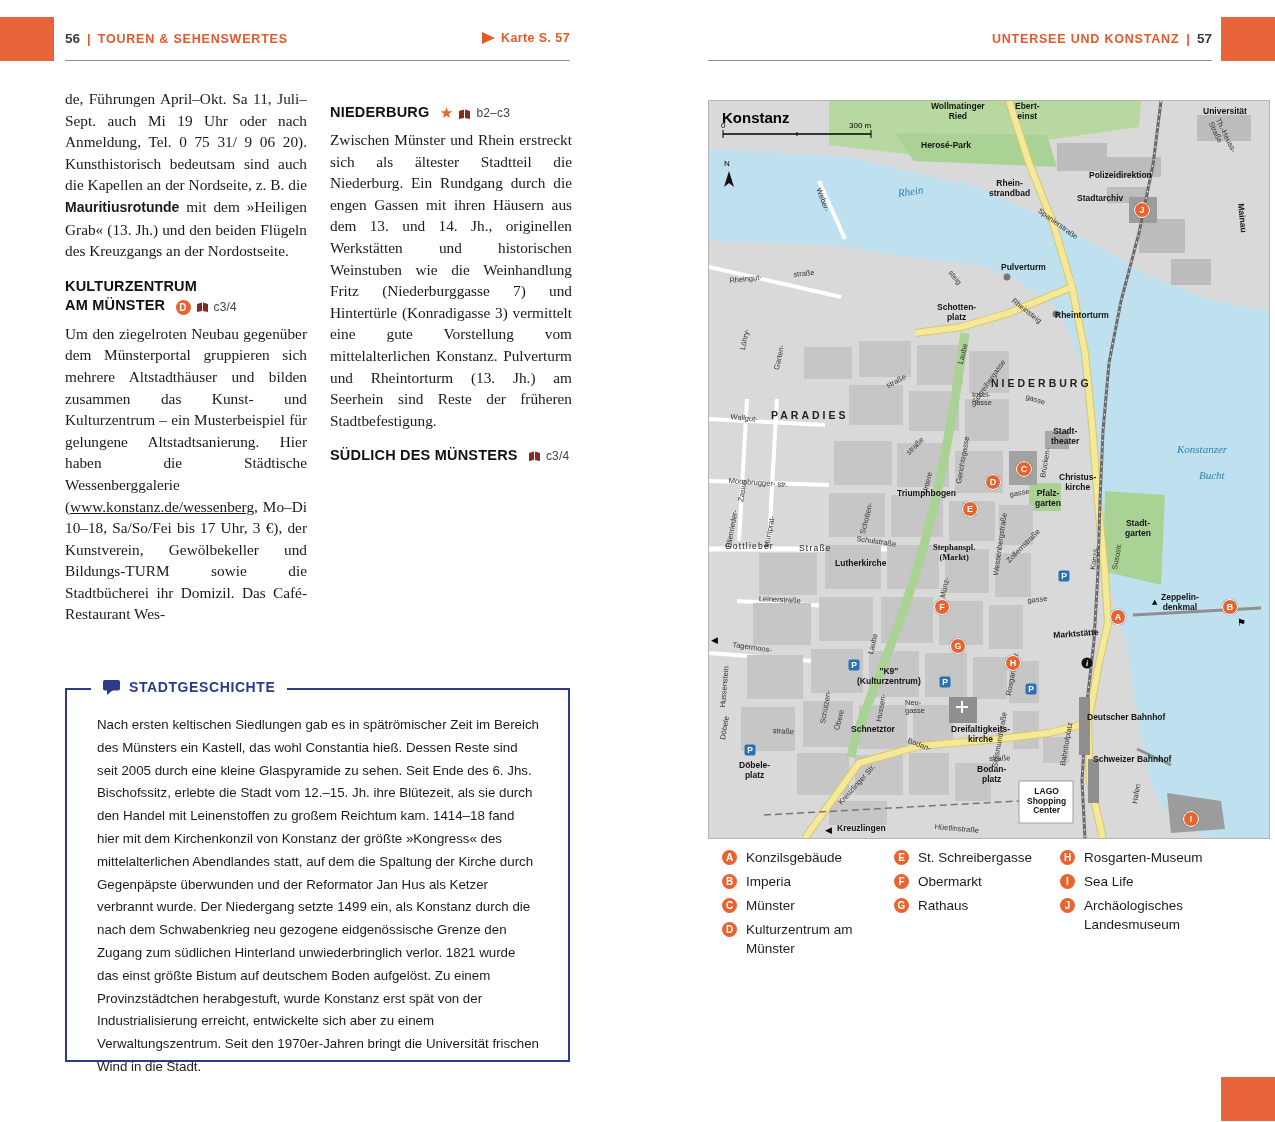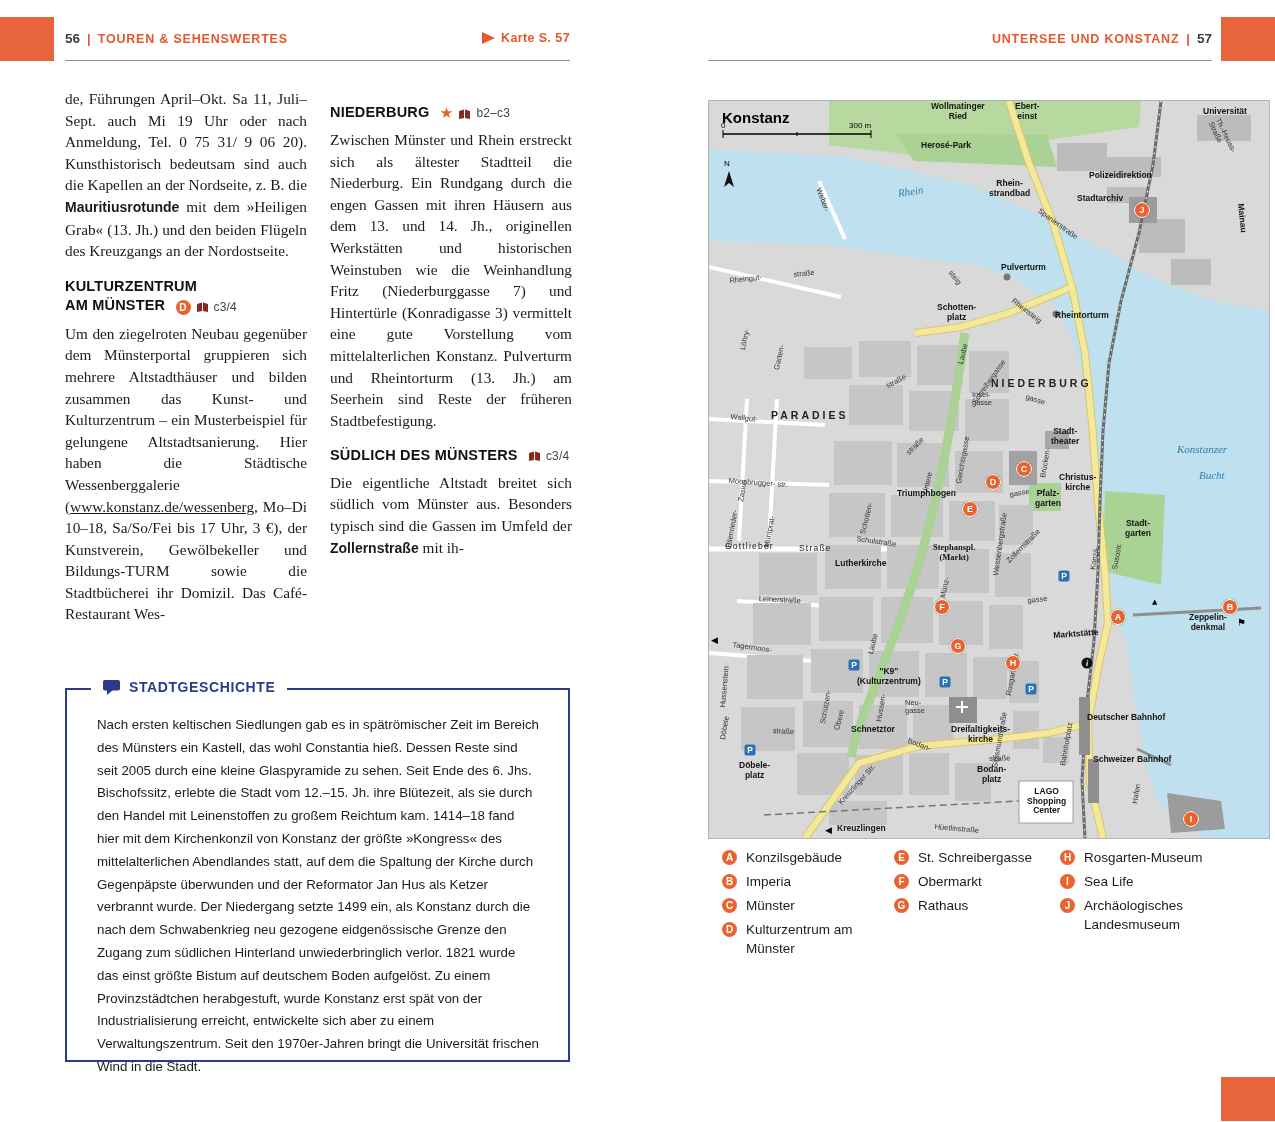--- a/index.html
+++ b/index.html
@@ -131,21 +131,20 @@
     <p>Zwischen Münster und Rhein erstreckt sich als ältester Stadtteil die Niederburg. Ein Rundgang durch die engen Gassen mit ihren Häusern aus dem 13. und 14. Jh., originellen Werkstätten und historischen Weinstuben wie die Weinhandlung Fritz (Niederburggasse 7) und Hintertürle (Konradigasse 3) vermittelt eine gute Vorstellung vom mittelalterlichen Konstanz. Pulverturm und Rheintorturm (13. Jh.) am Seerhein sind Reste der früheren Stadtbefestigung.</p>
     <h3>
       <span class="hlabel">SÜDLICH DES MÜNSTERS</span>
       <span class="hmeta">
         <svg width="13" height="10">
             <path d="M1,2 L6,0.5 L6,9 L1,10 Z M7,0.5 L12,2 L12,10 L7,9 Z" fill="#8a2a1e"></path>
           </svg>
         <span class="href">c3/4</span>
       </span>
     </h3>
-    <p><span>Die eigentliche Altstadt breitet sich südlich vom Münster aus. Besonders typisch sind die Gassen im Umfeld der </span><span class="rb">Zollernstraße</span><span> mit ih-</span></p>
   </div>
 
   <div class="infobox">
     <div class="ib-title">
       <svg width="17" height="15">
         <rect x="0" y="0" width="17" height="10.5" rx="2" fill="#2b3a8c"></rect>
         <path d="M4,10 L4,15 L10,10 Z" fill="#2b3a8c"></path>
       </svg>
       <span>STADTGESCHICHTE</span>
     </div>
@@ -318,21 +317,21 @@
         <div class="ml street" style="left: 402px; top: 468px; transform: rotate(-80deg);">Susostr.</div>
         <div class="ml bigstreet" style="left: 16px; top: 440px;">Gottlieber</div>
         <div class="ml bigstreet" style="left: 90px; top: 442px;">Straße</div>
         <div class="ml street" style="left: 148px; top: 434px; transform: rotate(8deg);">Schulstraße</div>
         <div class="ml place" style="left: 126px; top: 458px;">Lutherkirche</div>
         <div class="ml place" style="left: 224px; top: 442px; font-family: Liberation Serif, serif;">Stephanspl.
 (Markt)</div>
         <div class="ml street" style="left: 230px; top: 496px; transform: rotate(-78deg);">Münz-</div>
         <div class="ml street" style="left: 50px; top: 494px; transform: rotate(3deg);">Leinerstraße</div>
         <div class="ml street" style="left: 318px; top: 496px; transform: rotate(-6deg);">gasse</div>
-        <div class="ml place" style="left: 452px; top: 512px; margin-left: 28px;">Zeppelin-
+        <div class="ml place" style="left: 452px; top: 492px;">Zeppelin-
 denkmal</div>
         <div class="ml monument" style="left: 443px; top: 497px;">▲</div>
         <div class="ml place" style="left: 344px; top: 530px; transform: rotate(-4deg);">Marktstätte</div>
         <div class="ml street" style="left: 24px; top: 540px; transform: rotate(8deg);">Tagermoos-</div>
         <div class="ml street" style="left: 158px; top: 552px; transform: rotate(-76deg);">Laube</div>
         <div class="ml street" style="left: 10px; top: 606px; transform: rotate(-85deg);">Hussenstein</div>
         <div class="ml place" style="left: 148px; top: 566px;">"K9"
 (Kulturzentrum)</div>
         <div class="ml street" style="left: 296px; top: 594px; transform: rotate(-80deg);">Rosgartenstr.</div>
         <div class="ml street" style="left: 124px; top: 628px; transform: rotate(-75deg);">Obere</div>

